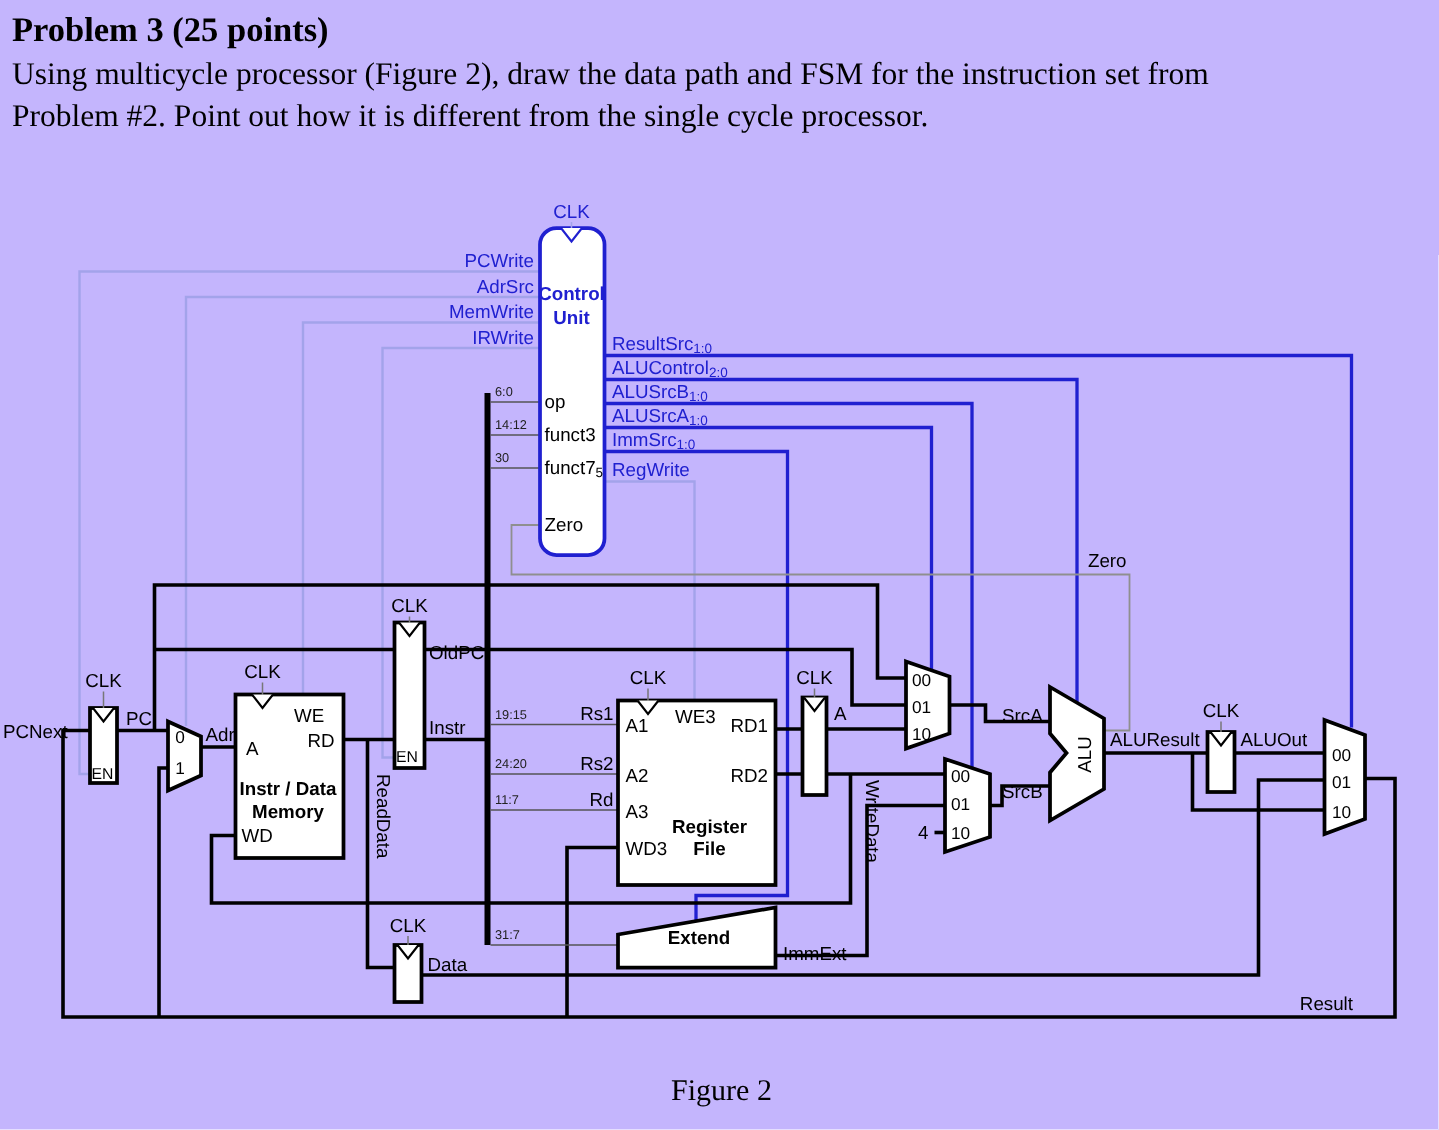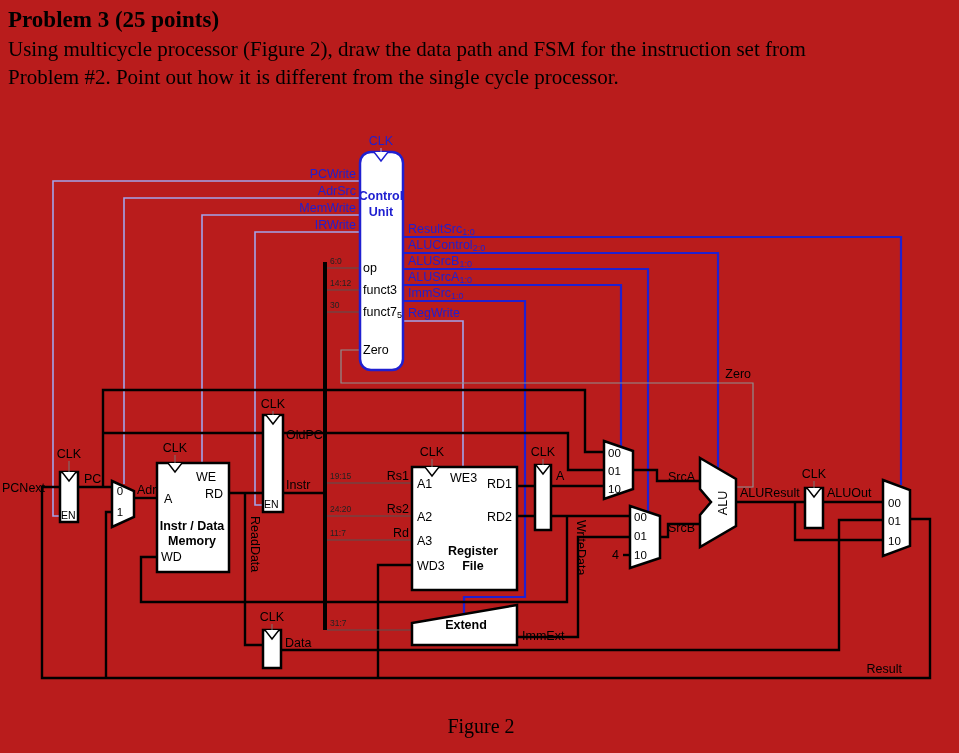--- a/index.html
+++ b/index.html
@@ -1,16 +1,16 @@
 <!DOCTYPE html>
 <html><head>
 <meta charset="utf-8">
 <style>
   html,body{margin:0;padding:0;background:#fff;}
-  .page{position:relative;width:959px;height:753px;background:#b91c1c;overflow:hidden;}
+  .page{position:relative;width:959px;height:753px;background:#c4b5fd;overflow:hidden;}
   svg{position:absolute;left:0;top:0;}
   text{font-family:"Liberation Sans",sans-serif;fill:#000;}
   .ser{font-family:"Liberation Serif",serif;}
   .h1{font-size:23px;font-weight:bold;}
   .body-t{font-size:21px;}
   .cap{font-size:20px;}
   .lbl{font-size:12.5px;}
   .lbl-sm{font-size:10.5px;}
   .tick{font-size:8.5px;fill:#222;}
   .mux-t{font-size:11.5px;}

